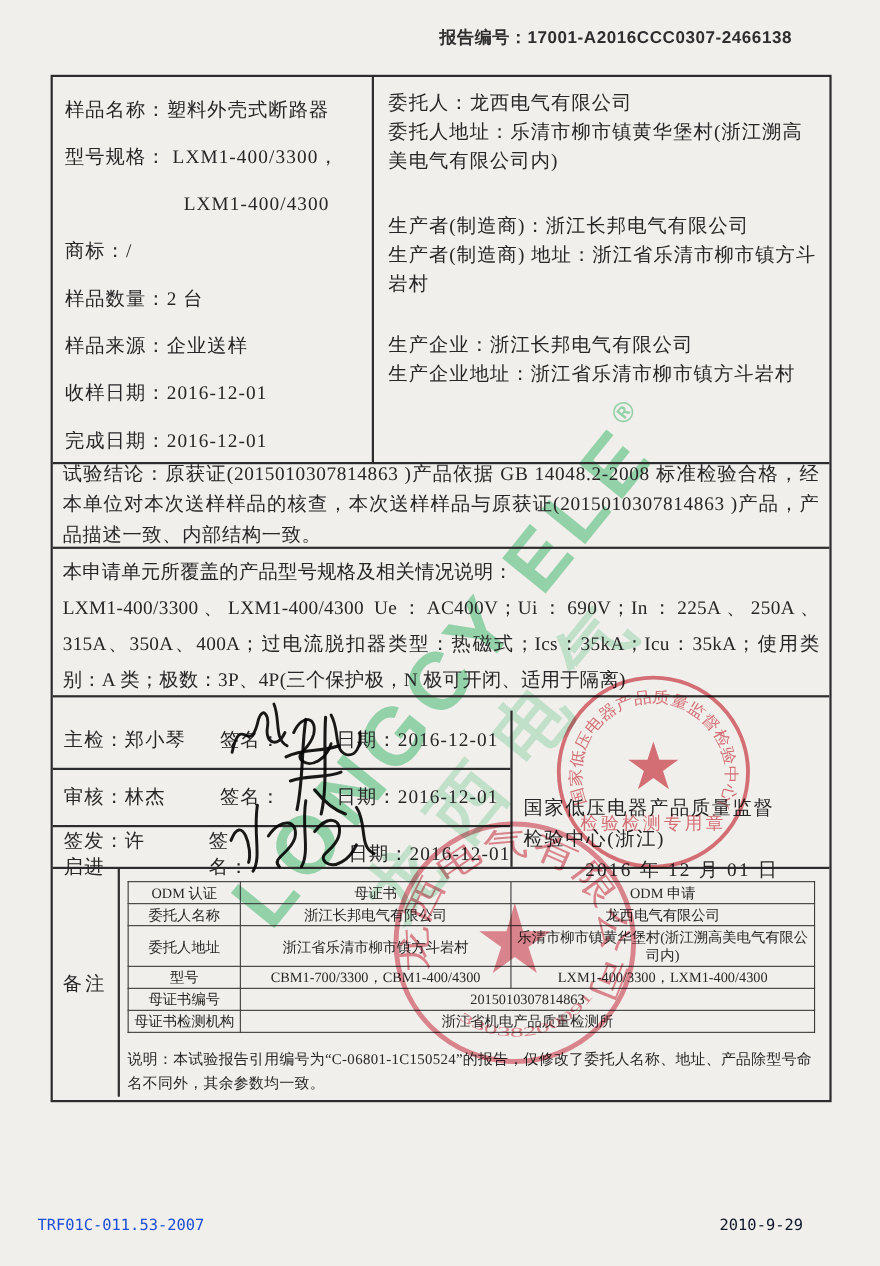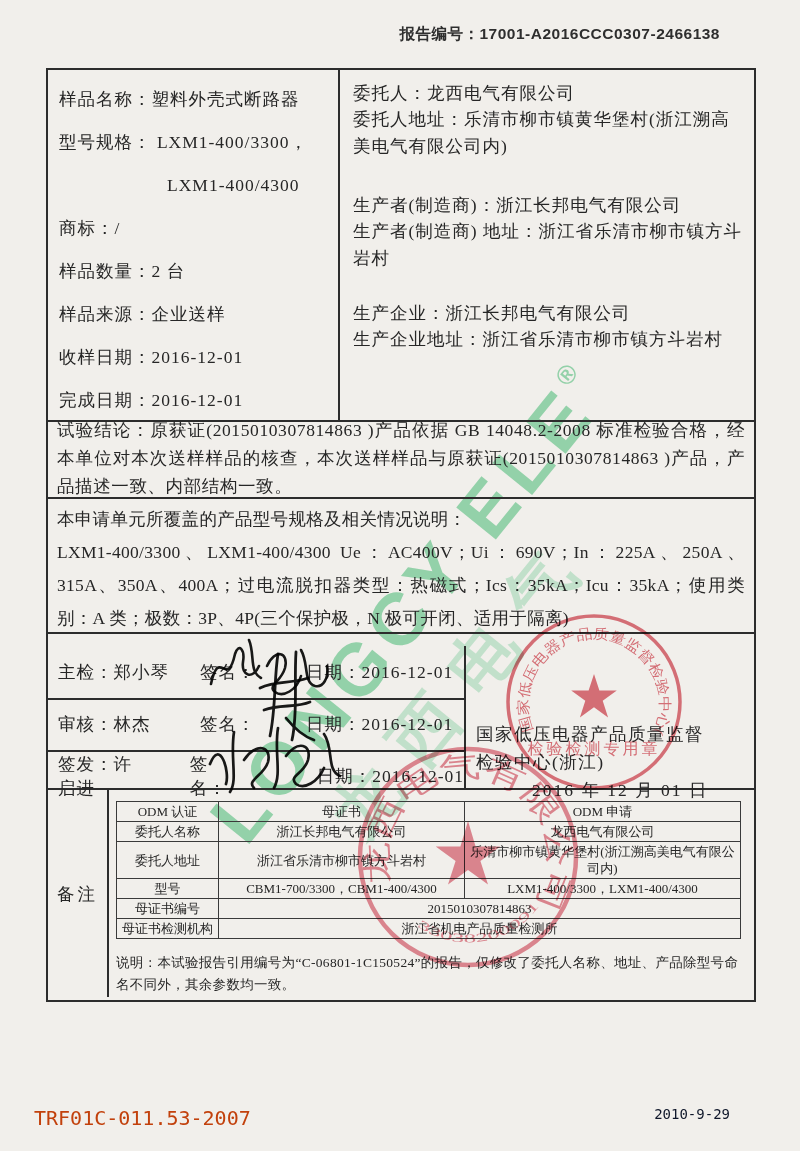--- a/index.html
+++ b/index.html
@@ -62,21 +62,21 @@
   .remark-label{position:absolute;left:0;top:0;bottom:0;width:59px;border-right:2px solid #2c2c2c;
     display:flex;align-items:center;justify-content:center;font-size:17.5px;letter-spacing:3px;}
   .remark-body{position:absolute;left:61px;right:0;top:0;bottom:0;}
   table.odm{position:absolute;left:7px;top:11px;width:625px;border-collapse:collapse;table-layout:fixed;}
   table.odm td{border:1.5px solid #3a3a3a;text-align:center;font-size:13px;
     padding:1px 3px;line-height:17px;color:#262626;}
   .note{position:absolute;left:7px;top:162px;width:632px;font-size:13.5px;line-height:22px;letter-spacing:.3px;}
 
   
   .footer-left{position:absolute;left:34px;top:1106px;font-family:"DejaVu Sans Mono","Liberation Mono",monospace;
-    font-size:20px;color:#c2410c;}
+    font-size:14px;color:#1d4ed8;}
   .footer-right{position:absolute;right:70px;top:1106px;font-family:"DejaVu Sans Mono","Liberation Mono",monospace;
     font-size:14px;color:#0f172a;}
 
   
   .wm{position:absolute;pointer-events:none;white-space:nowrap;
     font-family:"Liberation Sans","DejaVu Sans",sans-serif;font-weight:bold;}
   .wm-latin{left:110px;top:530px;font-size:74px;letter-spacing:8px;
     color:rgba(120,200,150,.78);transform:rotate(-51deg);transform-origin:330px 50px;}
   .wm-latin .reg{font-size:26px;vertical-align:40px;}
   .wm-cn{left:250px;top:590px;font-size:66px;letter-spacing:26px;

